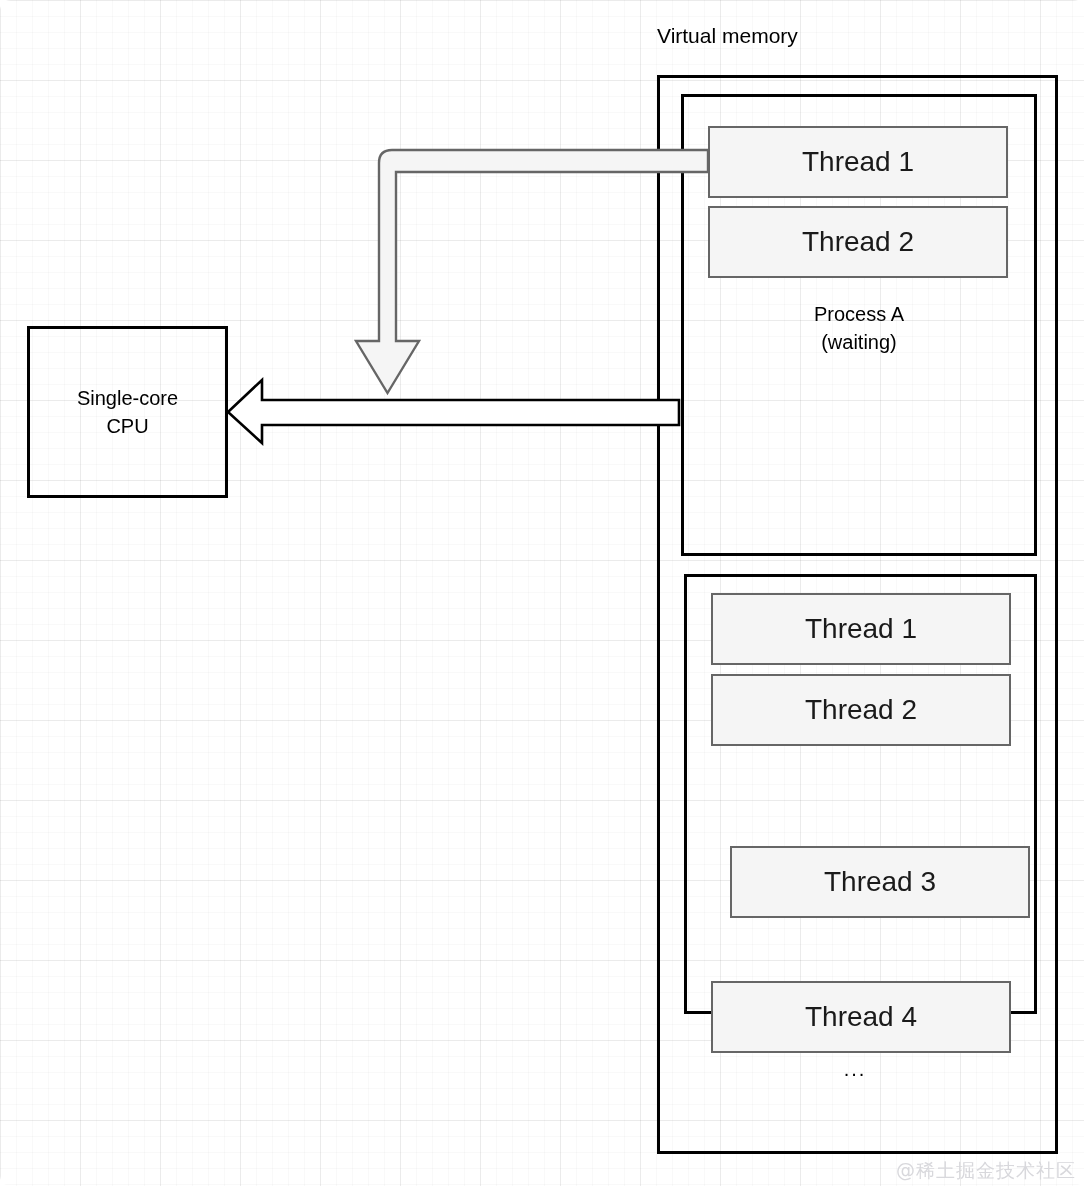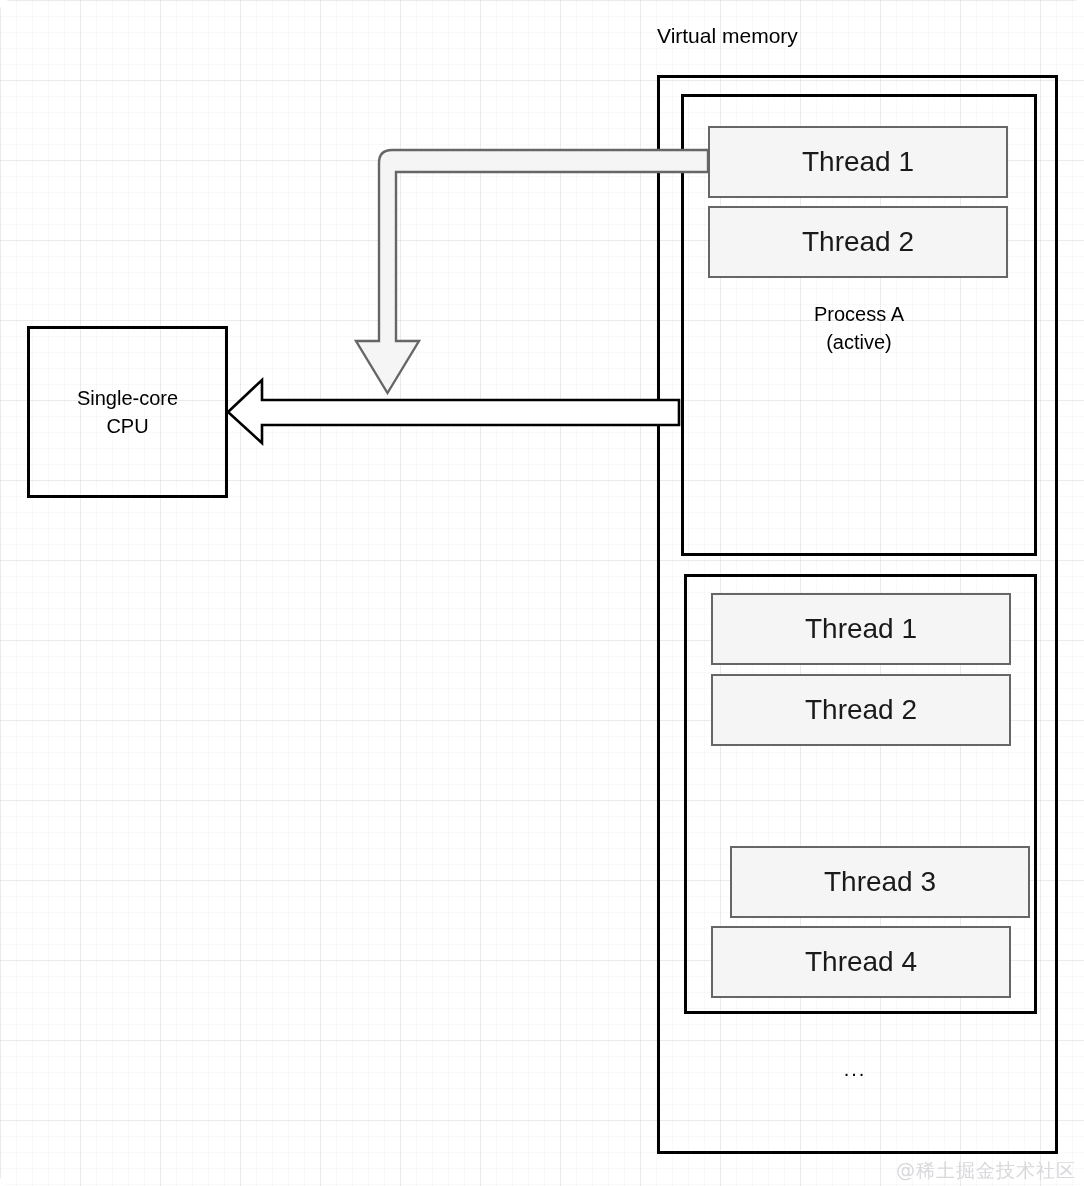--- a/index.html
+++ b/index.html
@@ -91,21 +91,21 @@
   }
 
   
   #a-thread-1 { left: 708px; top: 126px; }
   #a-thread-2 { left: 708px; top: 206px; }
 
   
   #b-thread-1 { left: 711px; top: 593px; }
   #b-thread-2 { left: 711px; top: 674px; }
   #b-thread-3 { left: 730px; top: 846px; }
-  #b-thread-4 { left: 711px; top: 926px; }
+  #b-thread-4 { left: 711px; top: 981px; }
 
   
   .process-label {
     position: absolute;
     width: 300px;
     font-size: 20px;
     color: #000000;
     text-align: center;
     line-height: 28px;
   }
@@ -175,21 +175,21 @@
 
   <div id="vm-box"></div>
 
   <div class="process-box" id="process-a-box"></div>
 
   <div class="process-box" id="process-b-box"></div>
 
   <div class="thread-box" id="a-thread-1">Thread 1</div>
   <div class="thread-box" id="a-thread-2">Thread 2</div>
 
-  <div class="process-label" id="process-a-label"><span>Process A</span><br><span>(active)</span></div>
+  <div class="process-label" id="process-a-label"><span>Process A</span><br><span>(waiting)</span></div>
 
   <div class="thread-box" id="b-thread-1">Thread 1</div>
   <div class="thread-box" id="b-thread-2">Thread 2</div>
 
 
   <div class="thread-box" id="b-thread-3">Thread 3</div>
   <div class="thread-box" id="b-thread-4">Thread 4</div>
 
   <div class="lbl" id="ellipsis">...</div>
 

